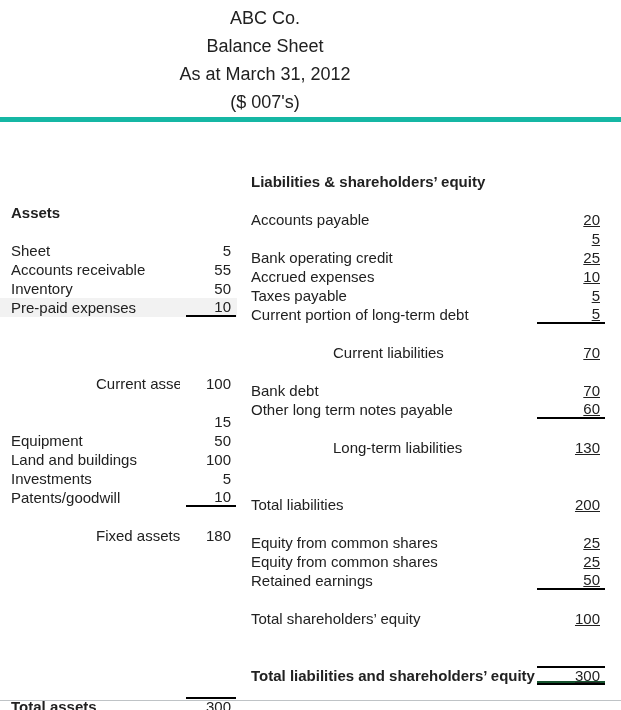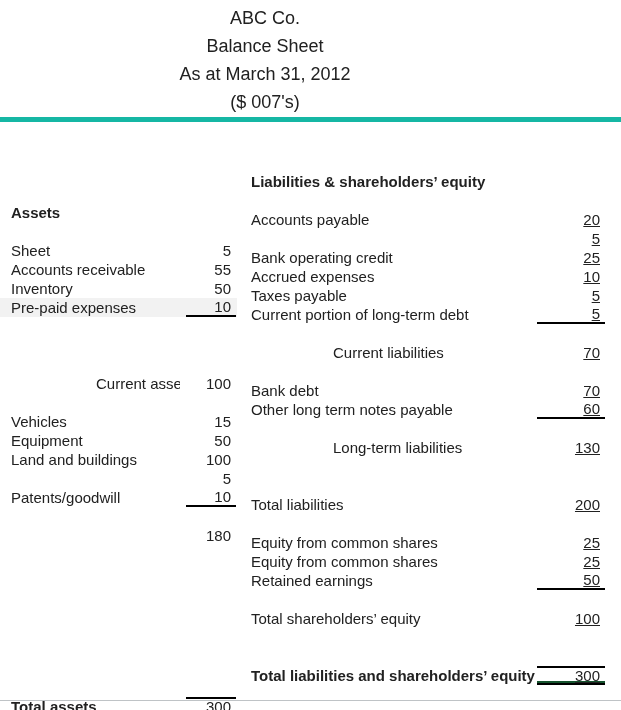--- a/index.html
+++ b/index.html
@@ -86,42 +86,43 @@
 
     <div class="sp3"></div>
 
     <div class="row sub">
       <span class="lbl">Current assets</span>
       <span class="num">100</span>
     </div>
     <div class="sp1"></div>
 
     <div class="row">
-      <span class="lbl">Vehicles</span>
       <span class="num">15</span>
     </div>
     <div class="row">
       <span class="lbl">Equipment</span>
       <span class="num">50</span>
     </div>
     <div class="row">
       <span class="lbl">Land and buildings</span>
       <span class="num">100</span>
     </div>
     <div class="row">
+      <span class="lbl">Investments</span>
       <span class="num">5</span>
     </div>
     <div class="row">
       <span class="lbl">Patents/goodwill</span>
       <span class="num u">10</span>
     </div>
 
     <div class="sp1"></div>
 
     <div class="row sub">
+      <span class="lbl">Fixed assets</span>
       <span class="num">180</span>
     </div>
 
     <div class="sp8"></div>
 
     <div class="row">
       <span class="lbl b">Total assets</span>
       <span class="num tot">300</span>
     </div>
   </div>

